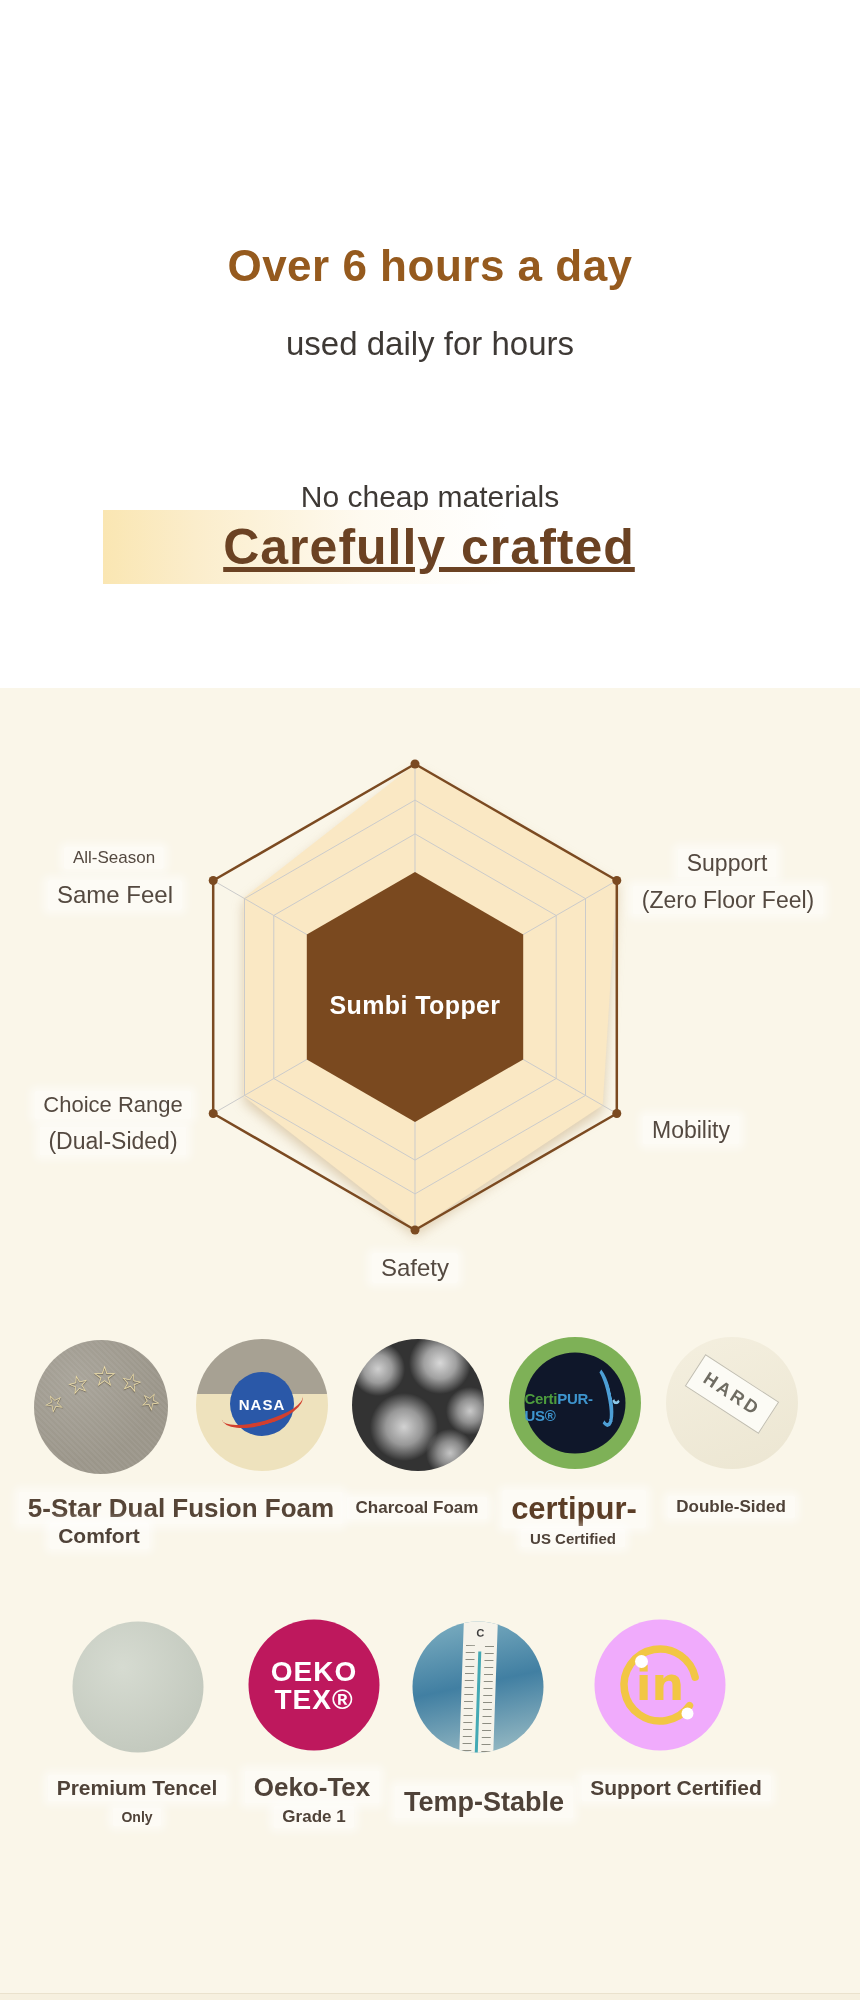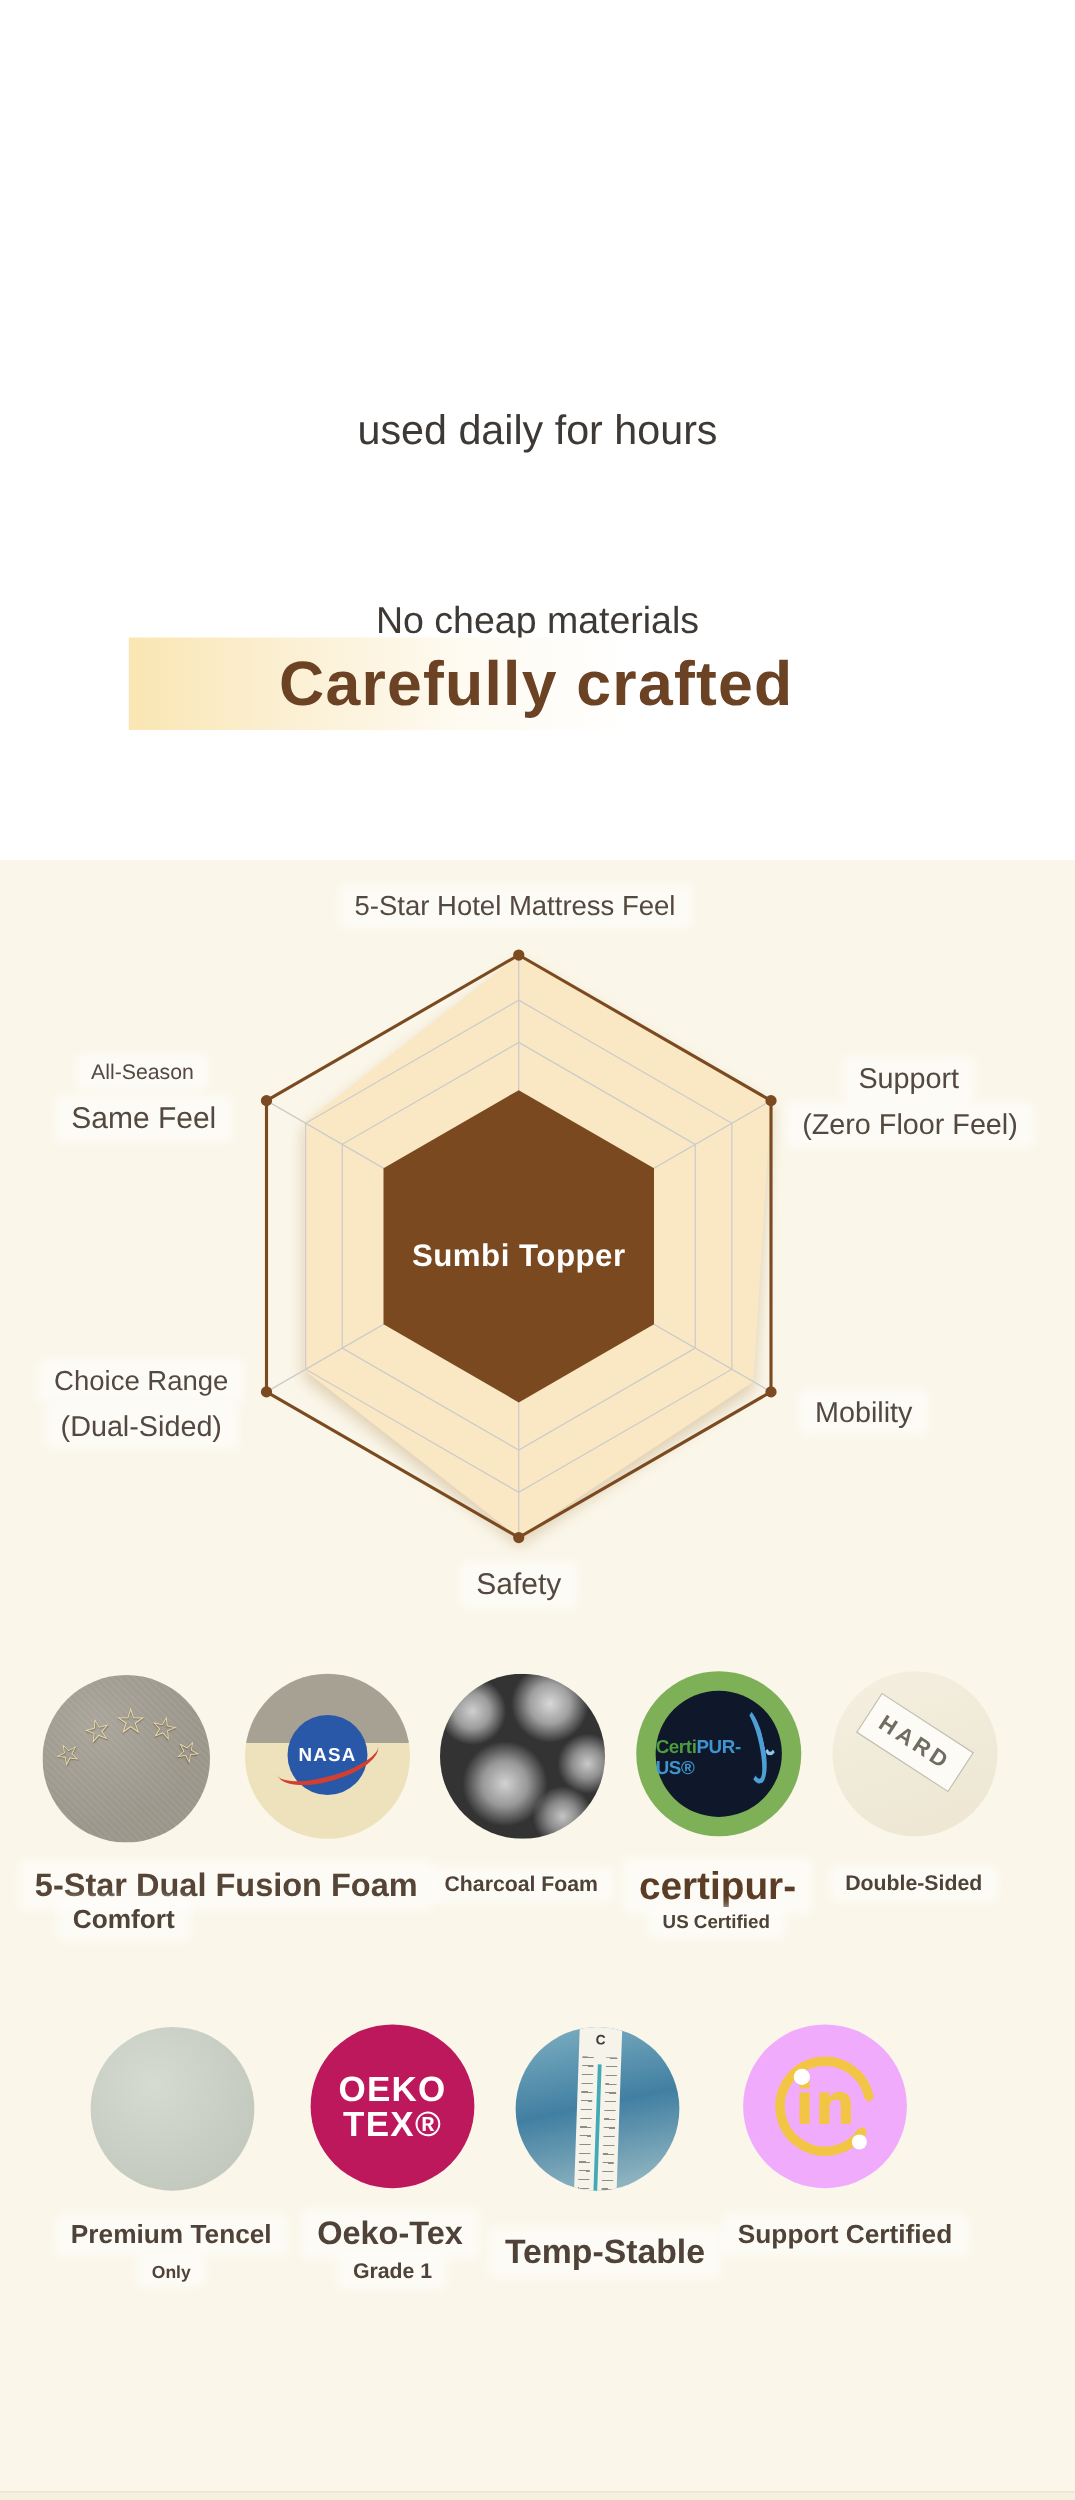--- a/index.html
+++ b/index.html
@@ -13,21 +13,21 @@
 
   
   .hero-title{left:430px;top:266px;font-size:44px;font-weight:800;color:#955a1e;letter-spacing:.5px;}
   .hero-sub{left:430px;top:344px;font-size:33px;font-weight:400;color:#3e3935;}
 
   
   .kicker{left:430px;top:497px;font-size:30px;font-weight:400;color:#3e3935;}
   .hl-bar{left:103px;top:510px;width:652px;height:74px;
     background:linear-gradient(90deg,#fae6b2 0%,#fbedcb 14%,#fefaf0 40%,#ffffff 62%);}
   .crafted-title{left:0;top:0;width:652px;height:74px;display:flex;align-items:center;justify-content:center;
-    font-size:50px;font-weight:800;color:#6b4223;letter-spacing:1px;white-space:nowrap;}
+    font-size:50px;font-weight:800;color:#6b4223;letter-spacing:1px;white-space:nowrap;text-decoration:underline;}
 
   
   .rlabel{position:absolute;transform:translate(-50%,-50%);white-space:nowrap;color:#544940;}
   .patch{background:rgba(255,255,255,.55);box-shadow:0 0 8px 4px rgba(255,255,255,.55);border-radius:2px;padding:1px 9px;}
   .center-label{left:415px;top:1005px;color:#fff;font-size:25px;font-weight:600;letter-spacing:.4px;}
 
   
   .badge{position:absolute;border-radius:50%;overflow:hidden;transform:translate(-50%,-50%);}
   .blabel{position:absolute;transform:translate(-50%,-50%);white-space:nowrap;color:#4f4238;}
 
@@ -87,20 +87,21 @@
 
   
   .intertek{background:#f0abfc;}
 </style>
 </head>
 <body>
 
 <div class="page">
   <div class="cream"></div>
 
+  <div class="abs cxy hero-title">Over 6 hours a day</div>
   <div class="abs cxy hero-sub">used daily for hours</div>
 
   <div class="abs cxy kicker">No cheap materials</div>
   <div class="abs hl-bar">
     <div class="abs crafted-title">Carefully crafted</div>
   </div>
 
   <svg id="radar-svg" class="abs" style="left:185px;top:737px;" width="460" height="520" viewBox="0 0 460 520">
       <polygon points="230.0,27.0 431.8,143.5 417.7,368.3 230.0,493.0 58.5,359.0 58.5,161.0" fill="#fae8c4" style="filter:drop-shadow(0 6px 6px rgba(170,130,70,.35))"></polygon>
       <line x1="230" y1="260" x2="230.00000000000003" y2="27" stroke="#cbcbcb" stroke-width="1"></line>
@@ -115,21 +116,20 @@
       <polygon points="230.0,135.1 338.2,197.6 338.2,322.4 230.0,384.9 121.8,322.4 121.8,197.6" fill="#7a491f"></polygon>
       <circle cx="230.0" cy="27.0" r="4.5" fill="#7b4a21"></circle>
       <circle cx="431.8" cy="143.5" r="4.5" fill="#7b4a21"></circle>
       <circle cx="431.8" cy="376.5" r="4.5" fill="#7b4a21"></circle>
       <circle cx="230.0" cy="493.0" r="4.5" fill="#7b4a21"></circle>
       <circle cx="28.2" cy="376.5" r="4.5" fill="#7b4a21"></circle>
       <circle cx="28.2" cy="143.5" r="4.5" fill="#7b4a21"></circle>
     </svg>
   <div class="rlabel center-label">Sumbi Topper</div>
 
-  <div class="rlabel patch" style="left:412px;top:725px;font-size:22px;">5-Star Hotel Mattress Feel</div>
   <div class="rlabel patch" style="left:727px;top:863px;font-size:23px;">Support</div>
   <div class="rlabel patch" style="left:728px;top:900px;font-size:23px;">(Zero Floor Feel)</div>
   <div class="rlabel patch" style="left:691px;top:1130px;font-size:23px;">Mobility</div>
   <div class="rlabel patch" style="left:415px;top:1268px;font-size:24px;">Safety</div>
   <div class="rlabel patch" style="left:113px;top:1105px;font-size:22px;">Choice Range</div>
   <div class="rlabel patch" style="left:113px;top:1141px;font-size:23px;">(Dual-Sided)</div>
   <div class="rlabel patch" style="left:114px;top:858px;font-size:17px;font-weight:400;">All-Season</div>
   <div class="rlabel patch" style="left:115px;top:895px;font-size:24px;">Same Feel</div>
 
   <div class="badge felt" style="left:101px;top:1407px;width:134px;height:134px;">

